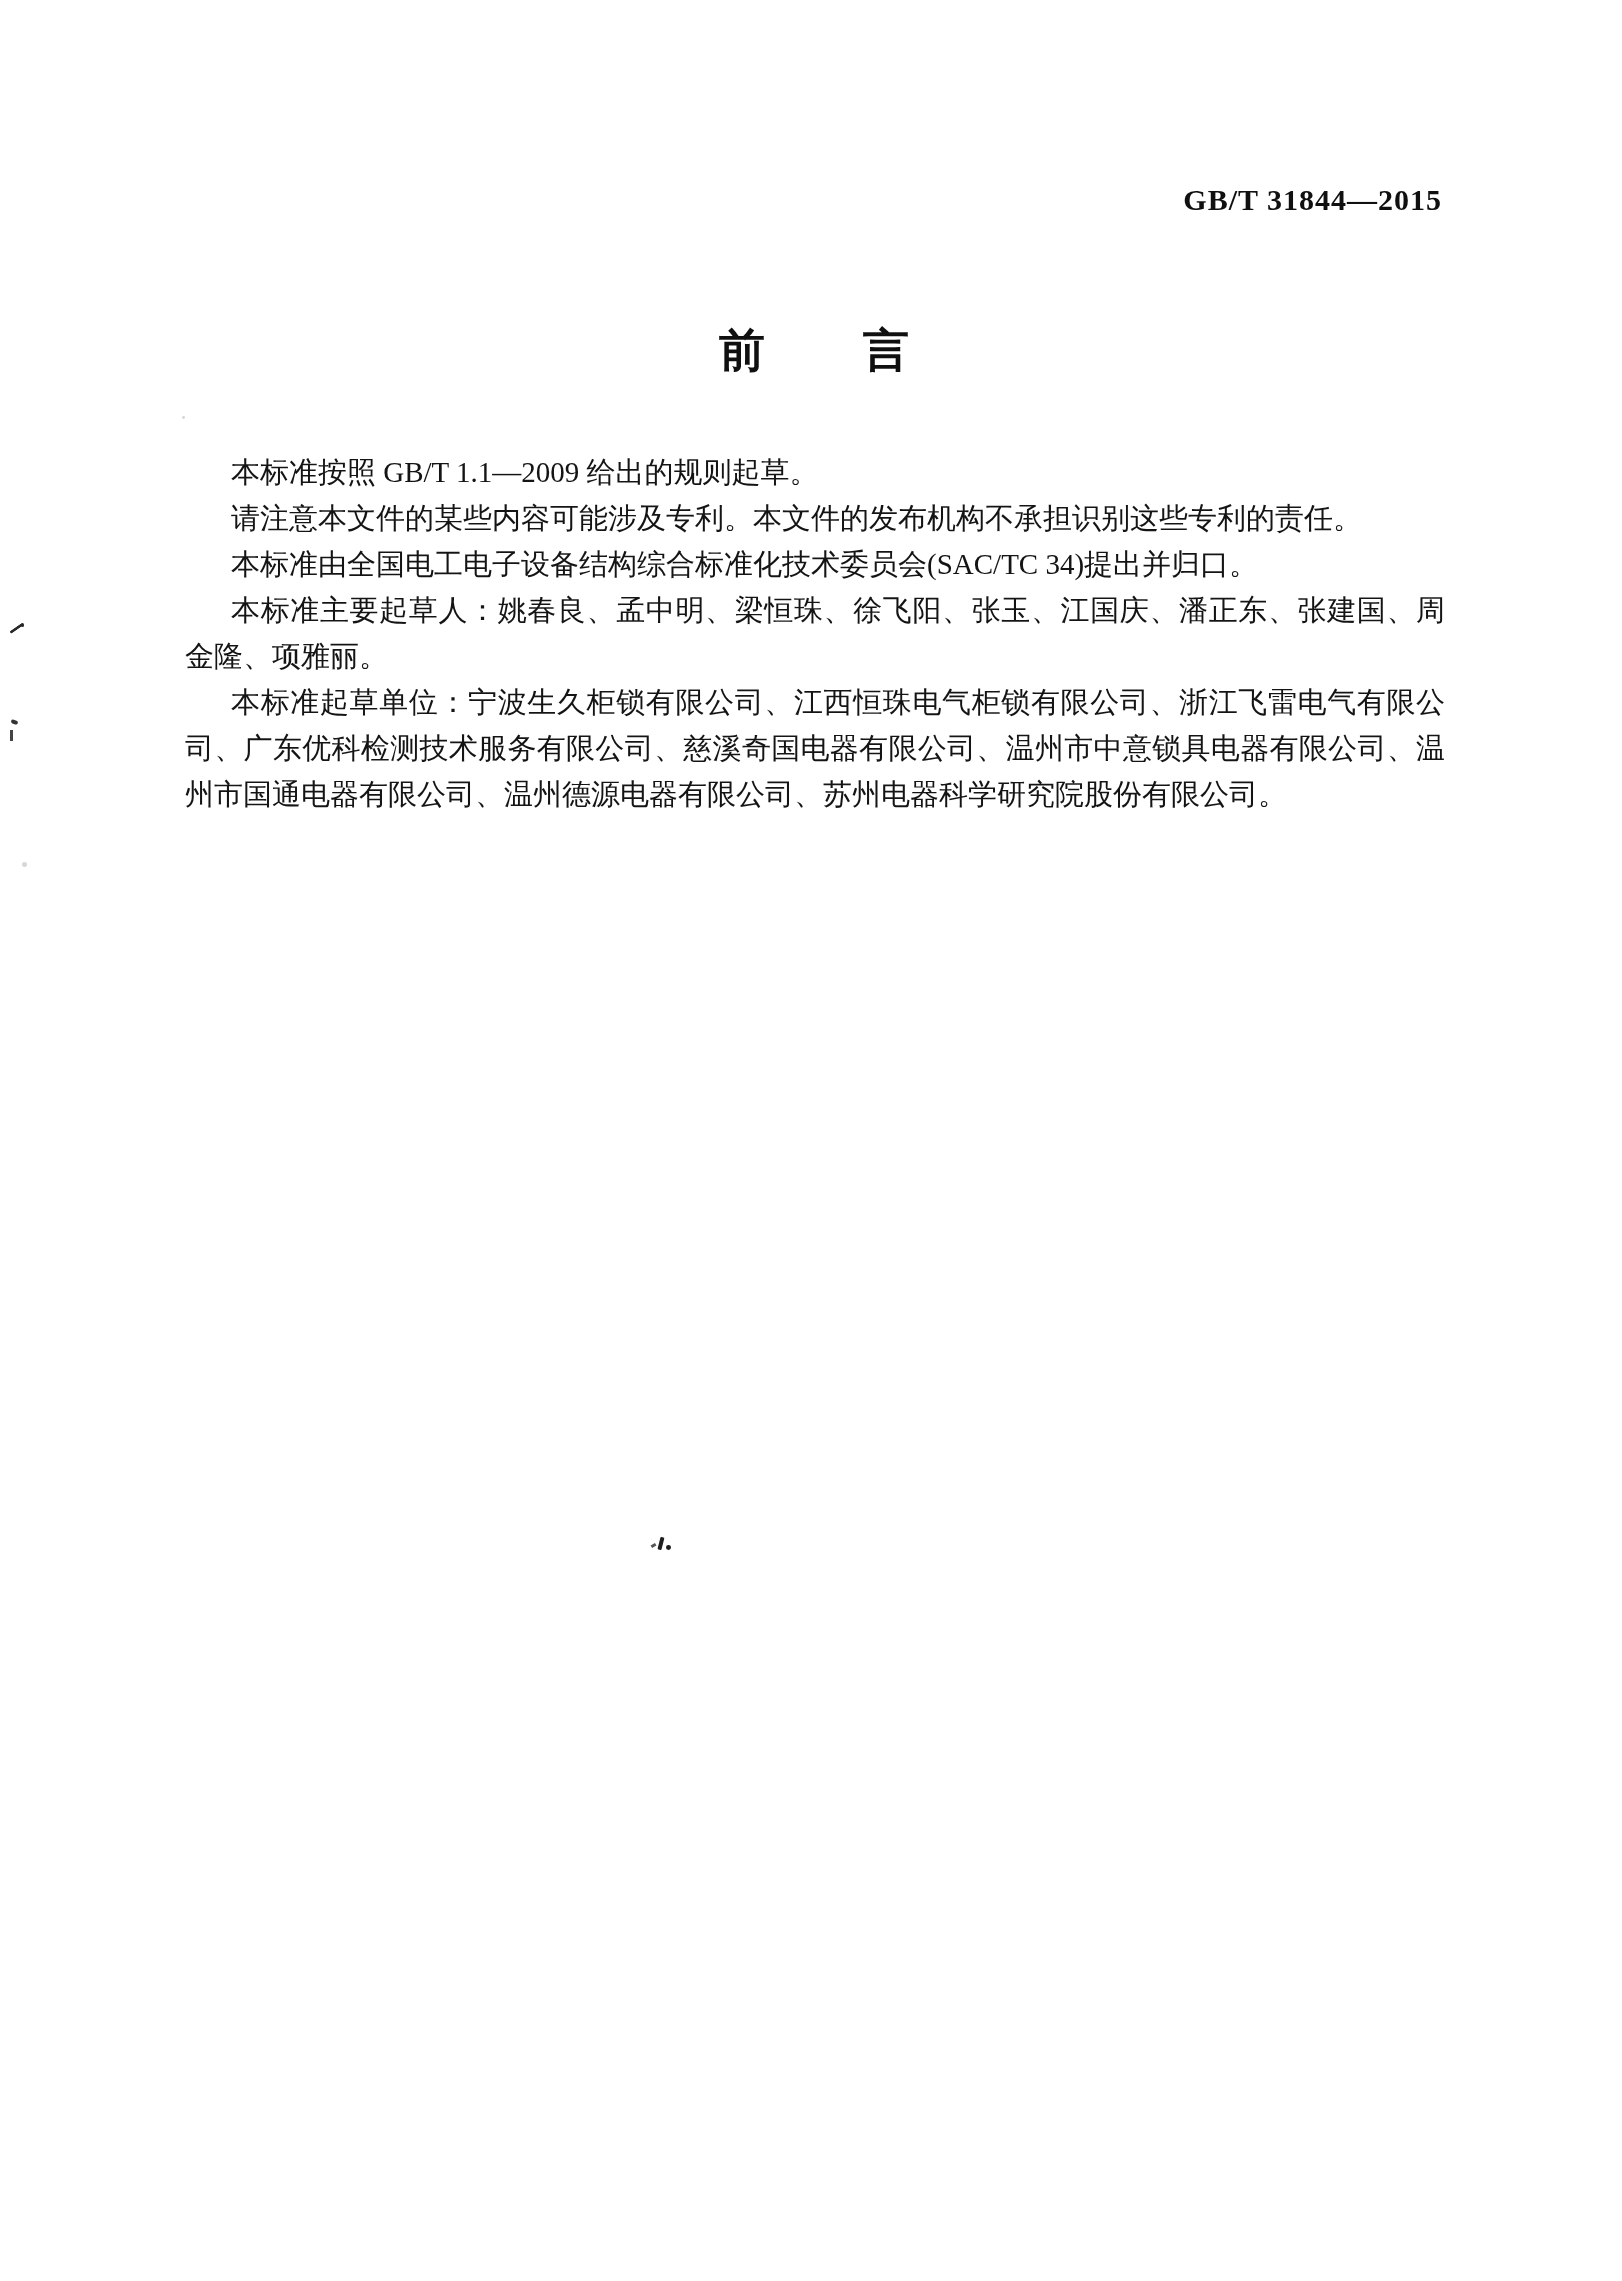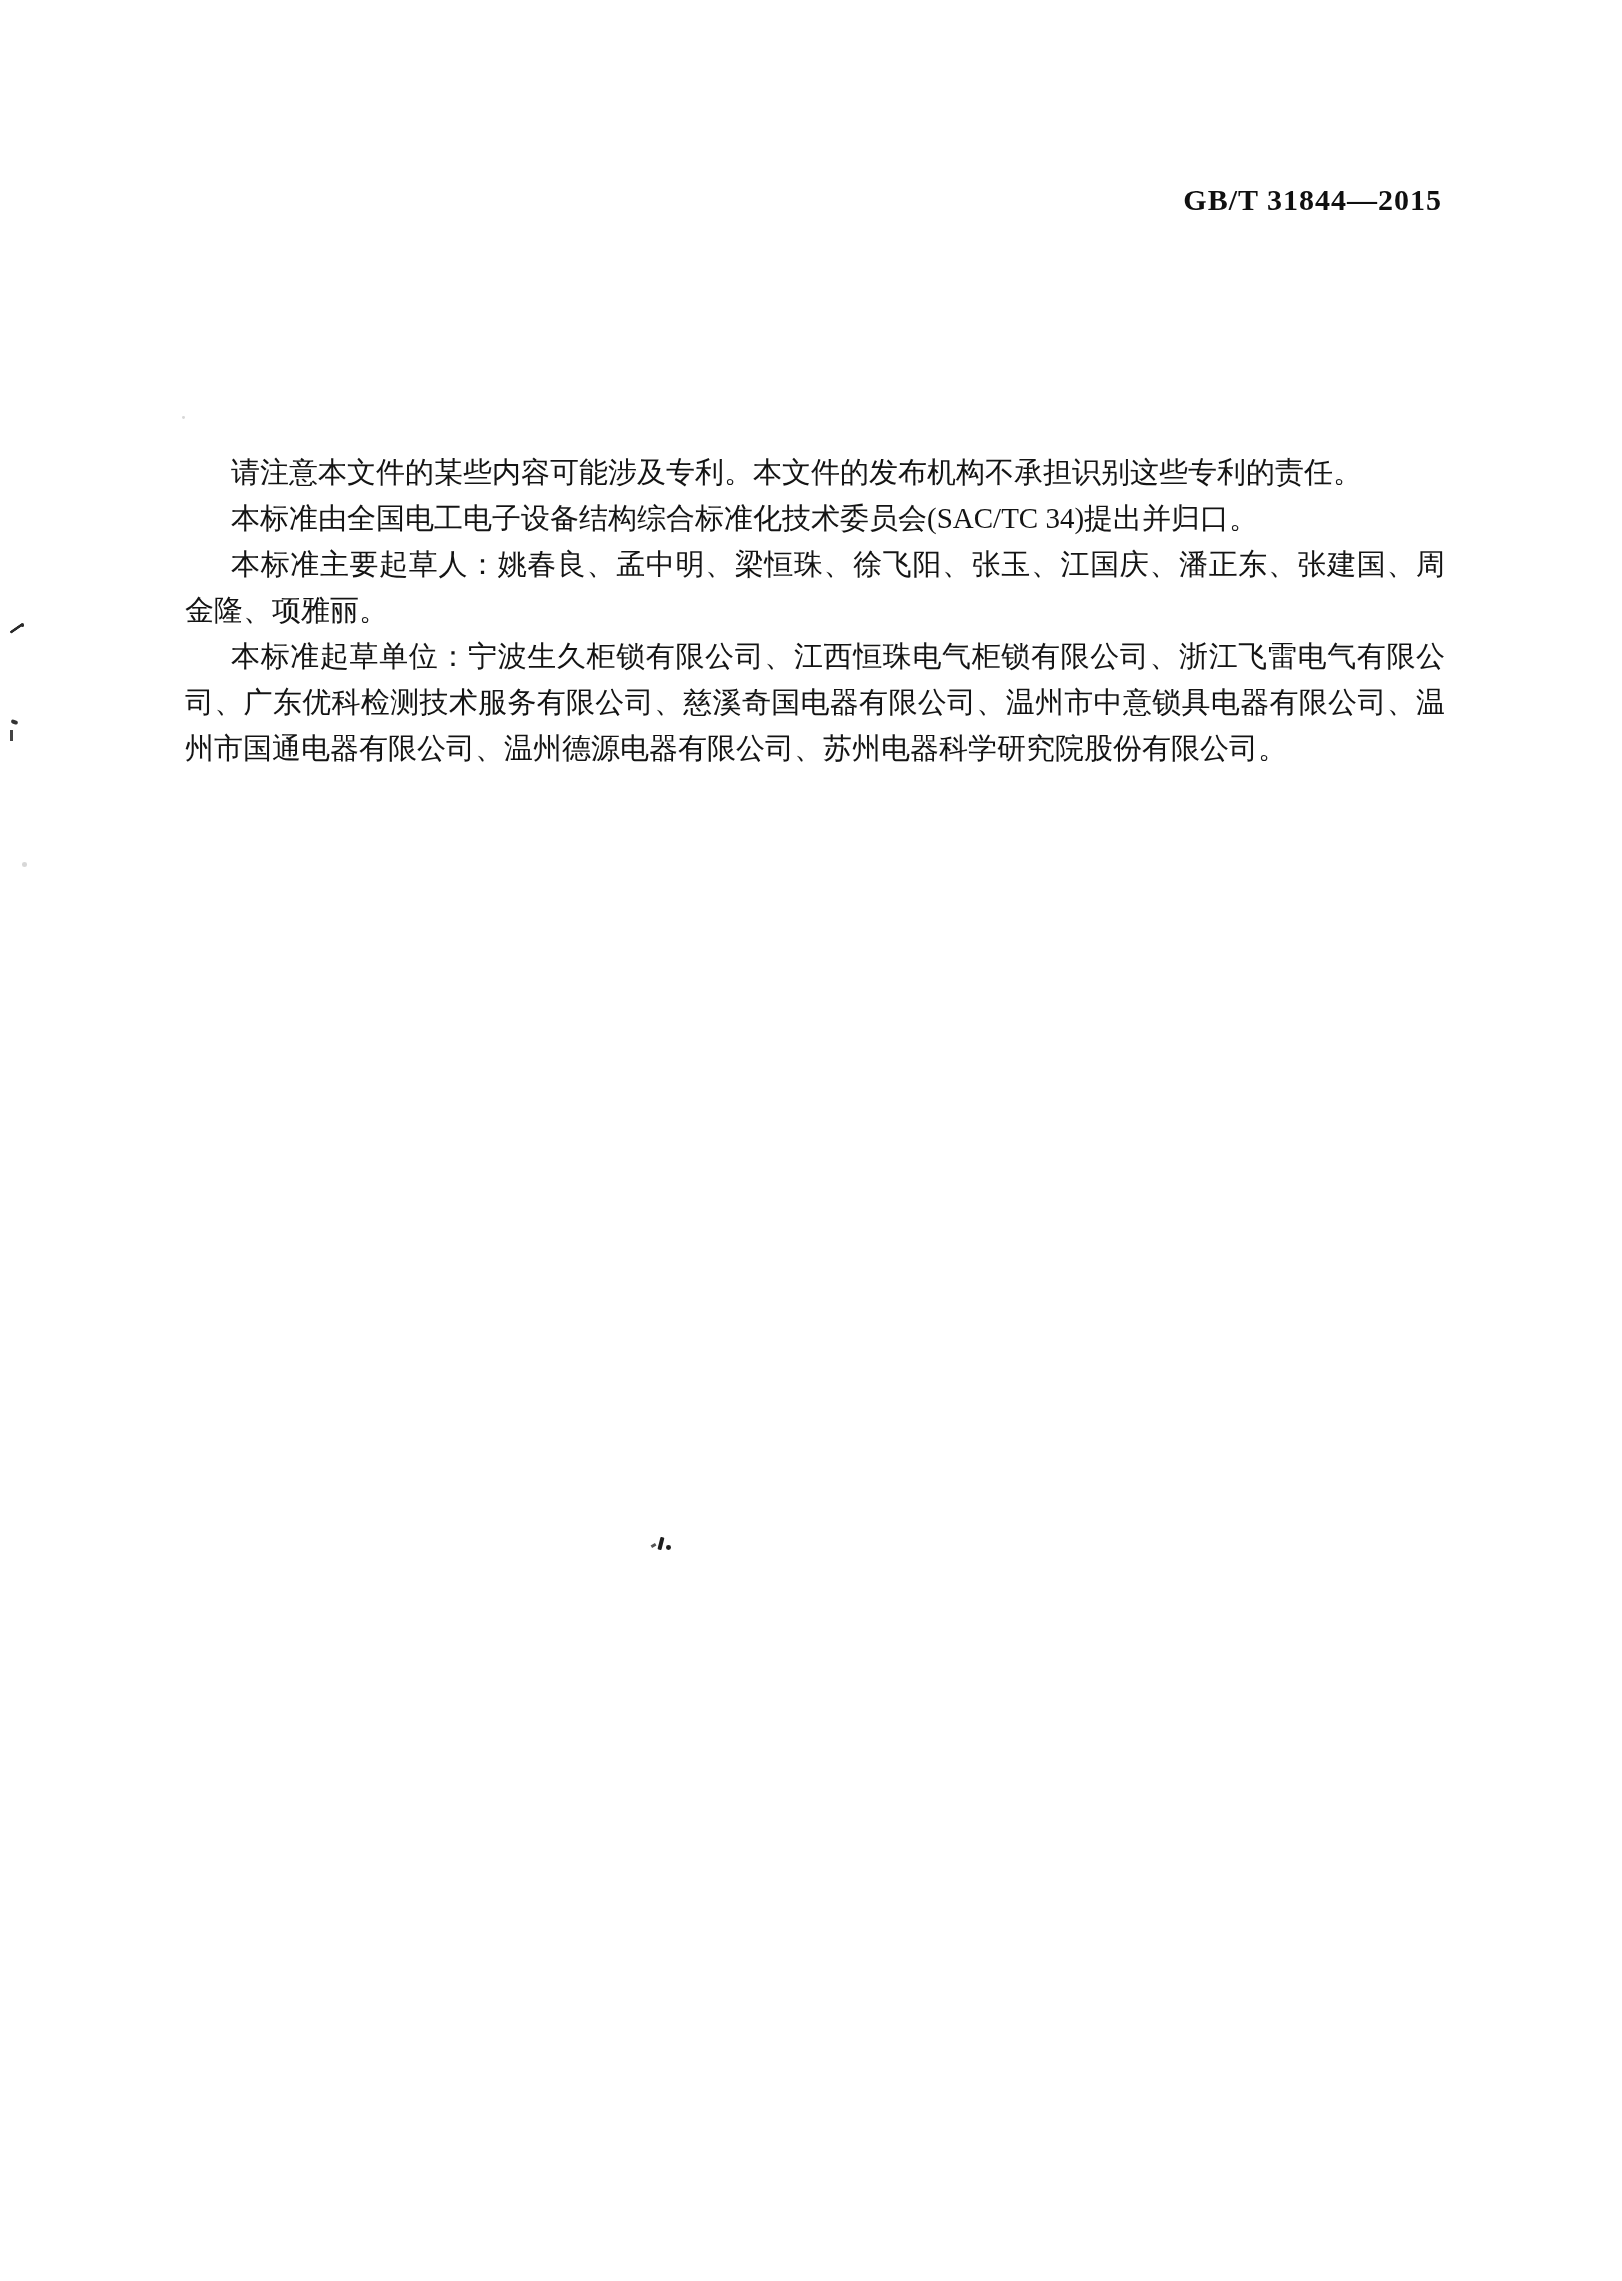--- a/index.html
+++ b/index.html
@@ -99,22 +99,24 @@
   .speck-5 { left: 182px; top: 416px; width: 2.9px; height: 2.9px; background: #d8d8d8; border-radius: 50%; }
   .speck-6 { left: 1325px; top: 2113px; width: 2.9px; height: 2.9px; background: #cccccc; border-radius: 50%; }
 </style>
 </head>
 <body>
 
 <div class="page">
 
   <div class="std-code">GB/T 31844—2015</div>
 
+  <h1 class="fw-title">前　　言</h1>
 
   <div class="body-text">
+    <p>本标准按照 GB/T 1.1—2009 给出的规则起草。</p>
     <p>请注意本文件的某些内容可能涉及专利。本文件的发布机构不承担识别这些专利的责任。</p>
     <p>本标准由全国电工电子设备结构综合标准化技术委员会(SAC/TC 34)提出并归口。</p>
     <p>本标准主要起草人：姚春良、孟中明、梁恒珠、徐飞阳、张玉、江国庆、潘正东、张建国、周金隆、项雅丽。</p>
     <p>本标准起草单位：宁波生久柜锁有限公司、江西恒珠电气柜锁有限公司、浙江飞雷电气有限公司、广东优科检测技术服务有限公司、慈溪奇国电器有限公司、温州市中意锁具电器有限公司、温州市国通电器有限公司、温州德源电器有限公司、苏州电器科学研究院股份有限公司。</p>
   </div>
 
   <div class="page-number">I</div>
 
 
   <div class="speck speck-1"></div>

